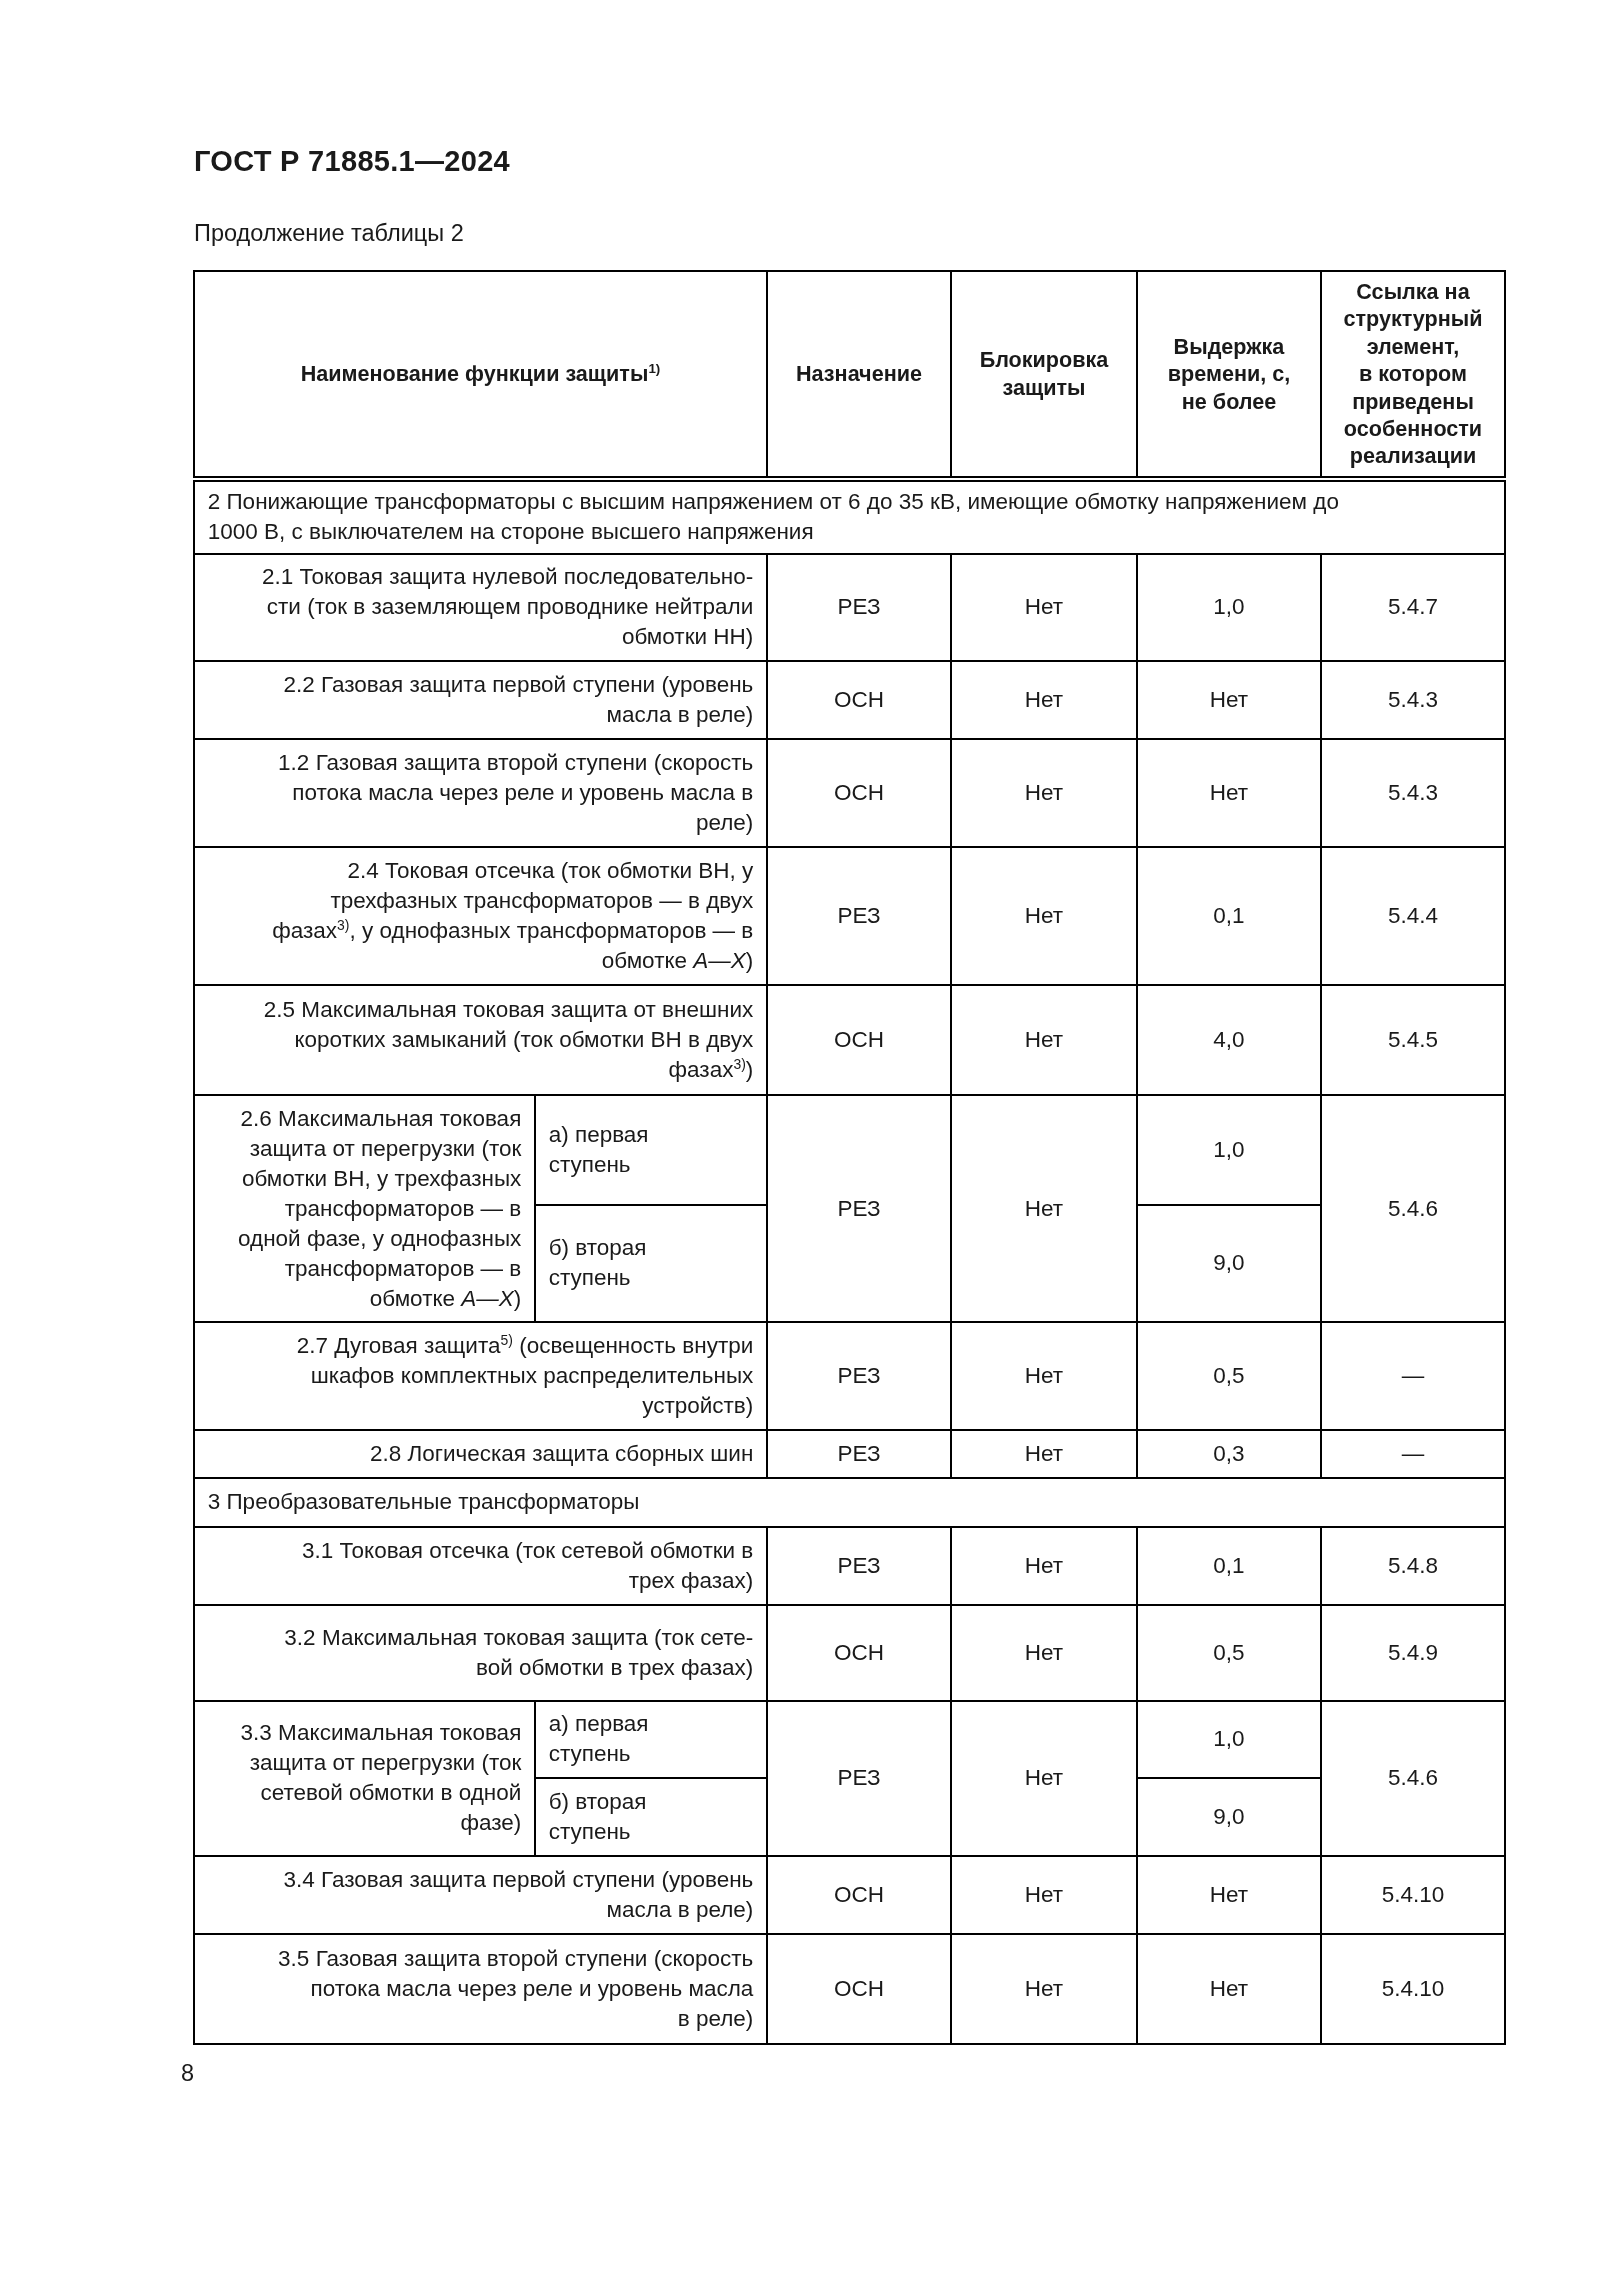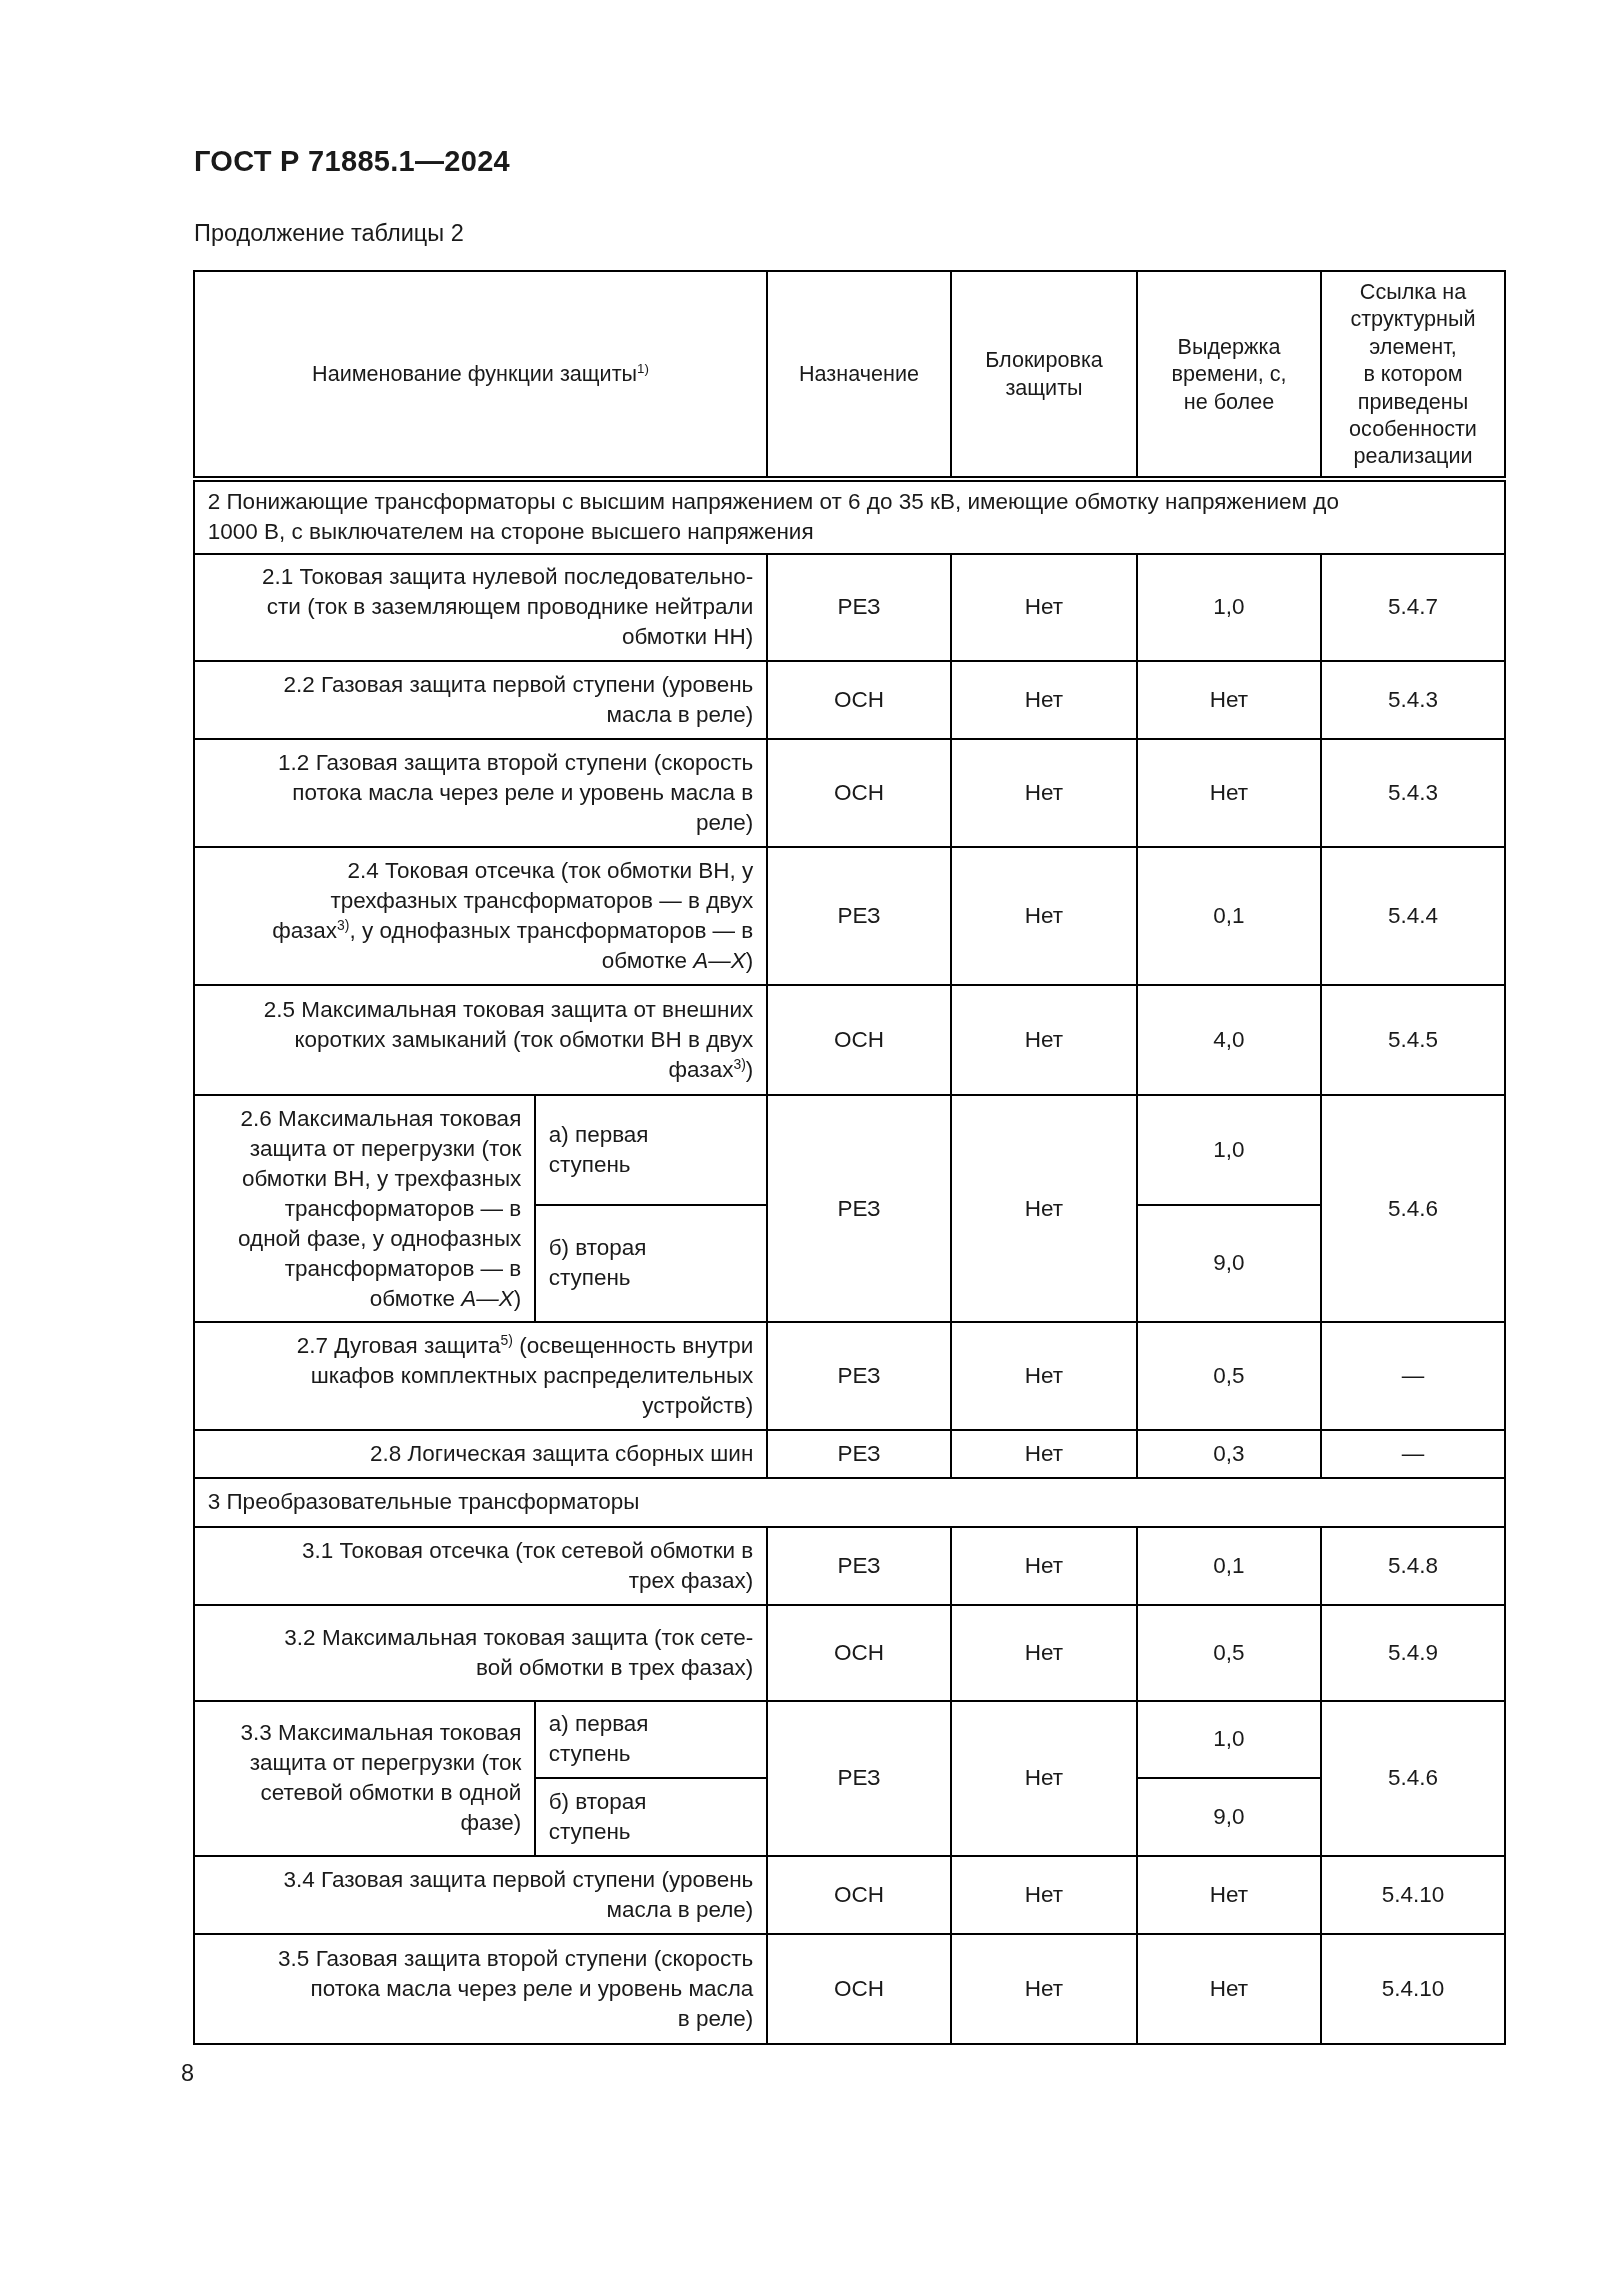--- a/index.html
+++ b/index.html
@@ -19,21 +19,21 @@
     font-size: 23.5px; 
   }
   table.gost {
     position: absolute; left: 193px; top: 270px;
     width: 1312px; border-collapse: collapse; table-layout: fixed;
     border: 2.9px solid #000;
   }
   .gost th, .gost td { border: 2px solid #000; }
   .gost th {
     border-top-width: 2.9px;
-    font-size: 21.6px; font-weight: 400; line-height: 27.4px;
+    font-size: 21.6px; font-weight: 700; line-height: 27.4px;
     text-align: center; vertical-align: middle;
     white-space: pre-line; padding: 5.9px 5.9px;
   }
   .gost thead th { border-bottom: 6.9px double #000; }
   .gost td {
     border-top-width: 2.9px; border-bottom-width: 2.9px;
     font-size: 22.5px; line-height: 30px; vertical-align: middle;
   }
   .gost td.name { text-align: right; white-space: pre-line; padding: 7.8px 12.7px; }
   .gost td.sub  { text-align: left; white-space: pre-line; padding: 7.8px 12.7px; }

